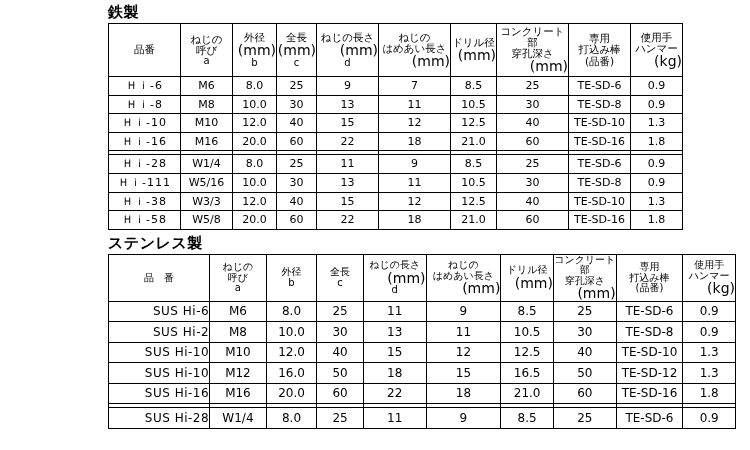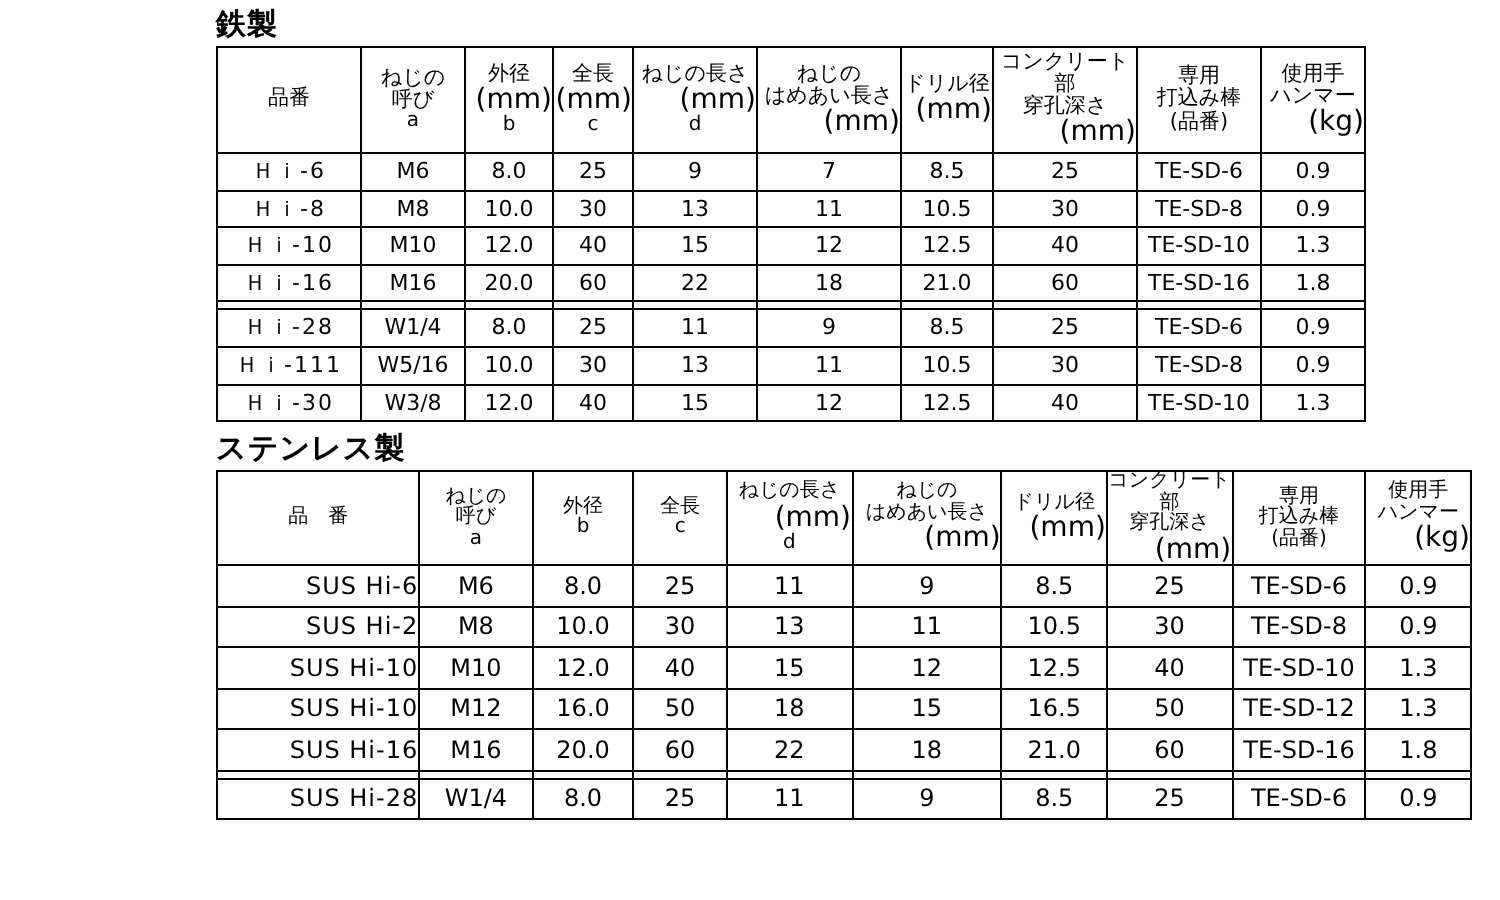--- a/index.html
+++ b/index.html
@@ -240,30 +240,42 @@
             <td>10.0</td>
             <td>30</td>
             <td>13</td>
             <td>11</td>
             <td>10.5</td>
             <td>30</td>
             <td>TE-SD-8</td>
             <td>0.9</td>
           </tr>
           <tr>
-            <td class="part">Ｈｉ-30</td>
-            <td>W3/8</td>
+            <td class="part">Ｈｉ-38</td>
+            <td>W3/3</td>
             <td>12.0</td>
             <td>40</td>
             <td>15</td>
             <td>12</td>
             <td>12.5</td>
             <td>40</td>
             <td>TE-SD-10</td>
             <td>1.3</td>
+          </tr>
+          <tr>
+            <td class="part">Ｈｉ-58</td>
+            <td>W5/8</td>
+            <td>20.0</td>
+            <td>60</td>
+            <td>22</td>
+            <td>18</td>
+            <td>21.0</td>
+            <td>60</td>
+            <td>TE-SD-16</td>
+            <td>1.8</td>
           </tr>
         </tbody>
     </table>
   </div>
 
   <div class="section-title sect2">ステンレス製</div>
   <div class="tbl-wrap">
     <table class="grid" id="table-sus">
       <colgroup id="cg-sus">
           <col style="width: 100px;">

